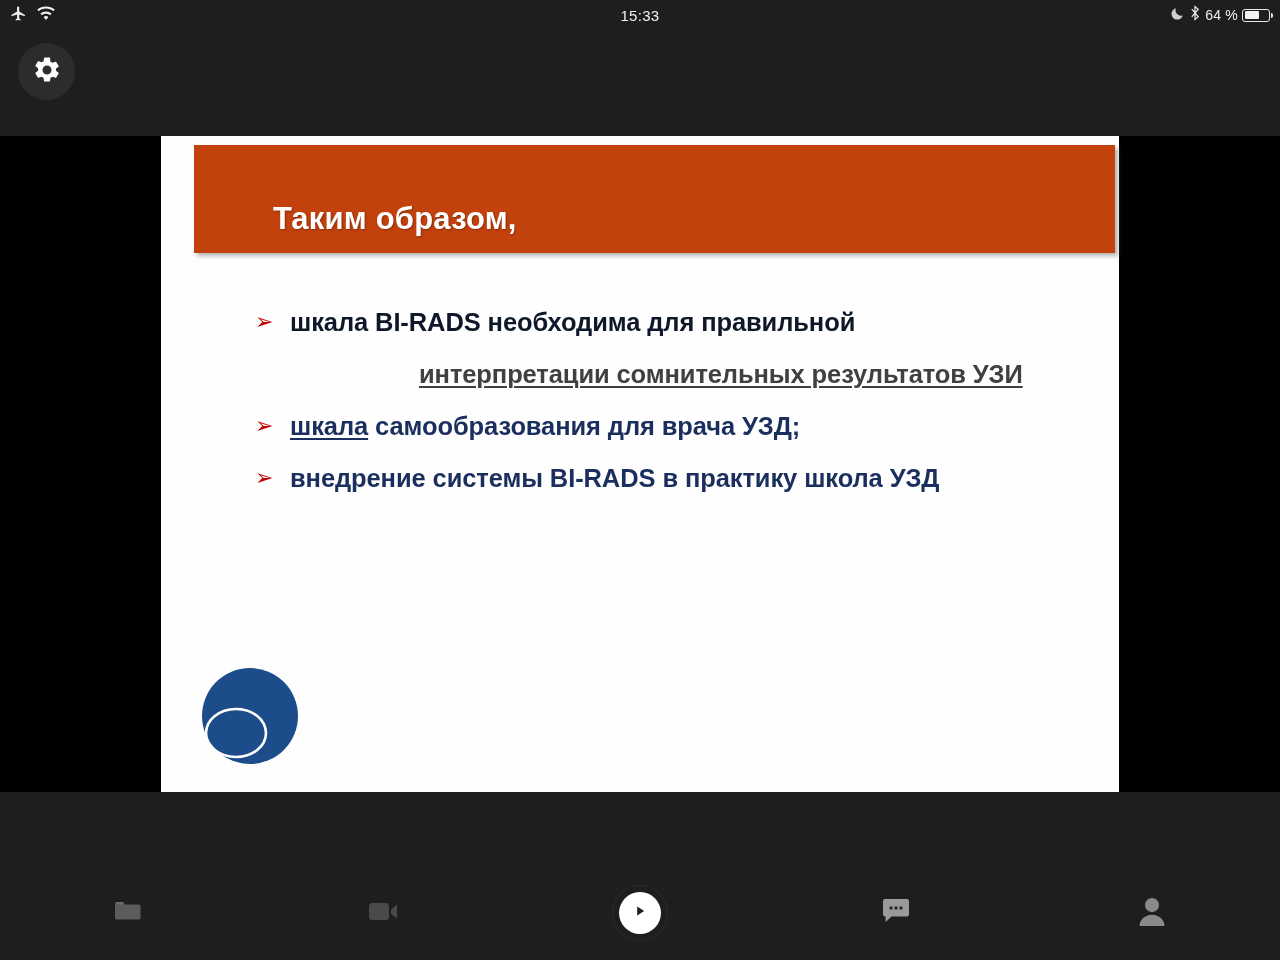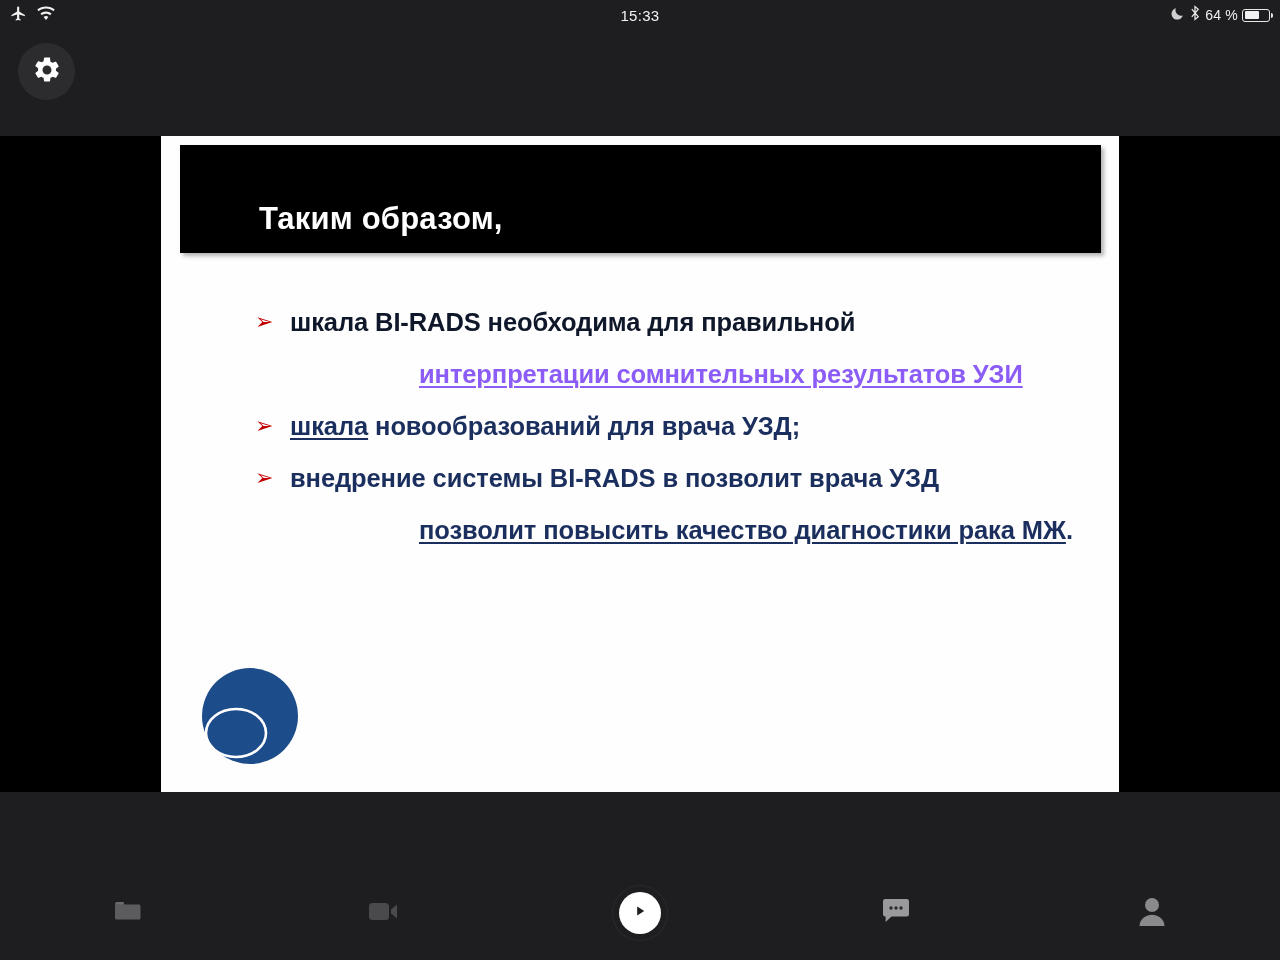--- a/index.html
+++ b/index.html
@@ -151,44 +151,40 @@
         <svg width="30" height="30" viewBox="0 0 24 24" fill="#ffffff">
           <path d="M19.14 12.94a7.07 7.07 0 0 0 .05-.94 7.07 7.07 0 0 0-.05-.94l2.03-1.58a.49.49 0 0 0 .12-.61l-1.92-3.32a.48.48 0 0 0-.59-.22l-2.39.96a7.03 7.03 0 0 0-1.62-.94l-.36-2.54A.47.47 0 0 0 13.94 2h-3.84a.47.47 0 0 0-.47.41l-.36 2.54c-.59.24-1.13.56-1.62.94l-2.39-.96a.48.48 0 0 0-.59.22L2.75 8.47a.48.48 0 0 0 .12.61l2.03 1.58c-.04.31-.06.63-.06.94s.02.63.06.94l-2.03 1.58a.49.49 0 0 0-.12.61l1.92 3.32c.12.22.38.3.59.22l2.39-.96c.5.38 1.03.7 1.62.94l.36 2.54c.04.24.24.41.47.41h3.84c.24 0 .44-.17.47-.41l.36-2.54c.59-.24 1.12-.56 1.62-.94l2.39.96c.22.08.47 0 .59-.22l1.92-3.32a.48.48 0 0 0-.12-.61l-2.03-1.58zM12 15.6A3.6 3.6 0 1 1 15.6 12 3.6 3.6 0 0 1 12 15.6z"></path>
         </svg>
       </span>
     </div>
   </div>
 
   <div class="stage">
     <div class="slide">
 
-      <div class="title-band" style="background: #000000;">
+      <div class="title-band" style="background: #c2410c; margin-left: 14px;">
         <div class="title-text" style="color: rgb(255, 255, 255);">Таким образом,</div>
       </div>
 
       <div class="body" id="slide-body">
           <div class="bullet-row">
             <span class="bullet-mark" style="color: rgb(192, 0, 0);">➢</span>
             <div class="line" style="color: #0f172a;"><span>шкала  BI-RADS необходима для правильной</span></div>
           </div>
           <div class="bullet-row">
             <span class="bullet-mark" style="color: rgb(192, 0, 0);"></span>
-            <div class="line cont" style="color: #8b5cf6;"><span class="u">интерпретации  сомнительных  результатов  УЗИ</span></div>
+            <div class="line cont" style="color: #404040;"><span class="u">интерпретации  сомнительных  результатов  УЗИ</span></div>
           </div>
           <div class="bullet-row">
             <span class="bullet-mark" style="color: rgb(192, 0, 0);">➢</span>
-            <div class="line" style="color: rgb(27, 47, 94);"><span class="u">шкала</span><span> новообразований для врача УЗД;</span></div>
+            <div class="line" style="color: rgb(27, 47, 94);"><span class="u">шкала</span><span> самообразования для врача УЗД;</span></div>
           </div>
           <div class="bullet-row">
             <span class="bullet-mark" style="color: rgb(192, 0, 0);">➢</span>
-            <div class="line" style="color: rgb(27, 47, 94);"><span> внедрение системы BI-RADS в позволит врача УЗД</span></div>
-          </div>
-          <div class="bullet-row">
-            <span class="bullet-mark" style="color: rgb(192, 0, 0);"></span>
-            <div class="line cont" style="color: rgb(27, 47, 94);"><span class="u">позволит повысить качество диагностики рака МЖ</span><span>.</span></div>
+            <div class="line" style="color: rgb(27, 47, 94);"><span> внедрение системы BI-RADS в практику школа УЗД</span></div>
           </div>
         </div>
 
       <div class="logo">
         <svg width="106" height="106" viewBox="0 0 106 106">
           <circle cx="56" cy="48" r="48" fill="#1D4C8A"></circle>
           <ellipse cx="42" cy="65" rx="30" ry="24" fill="none" stroke="#ffffff" stroke-width="2.6"></ellipse>
         </svg>
       </div>
 

